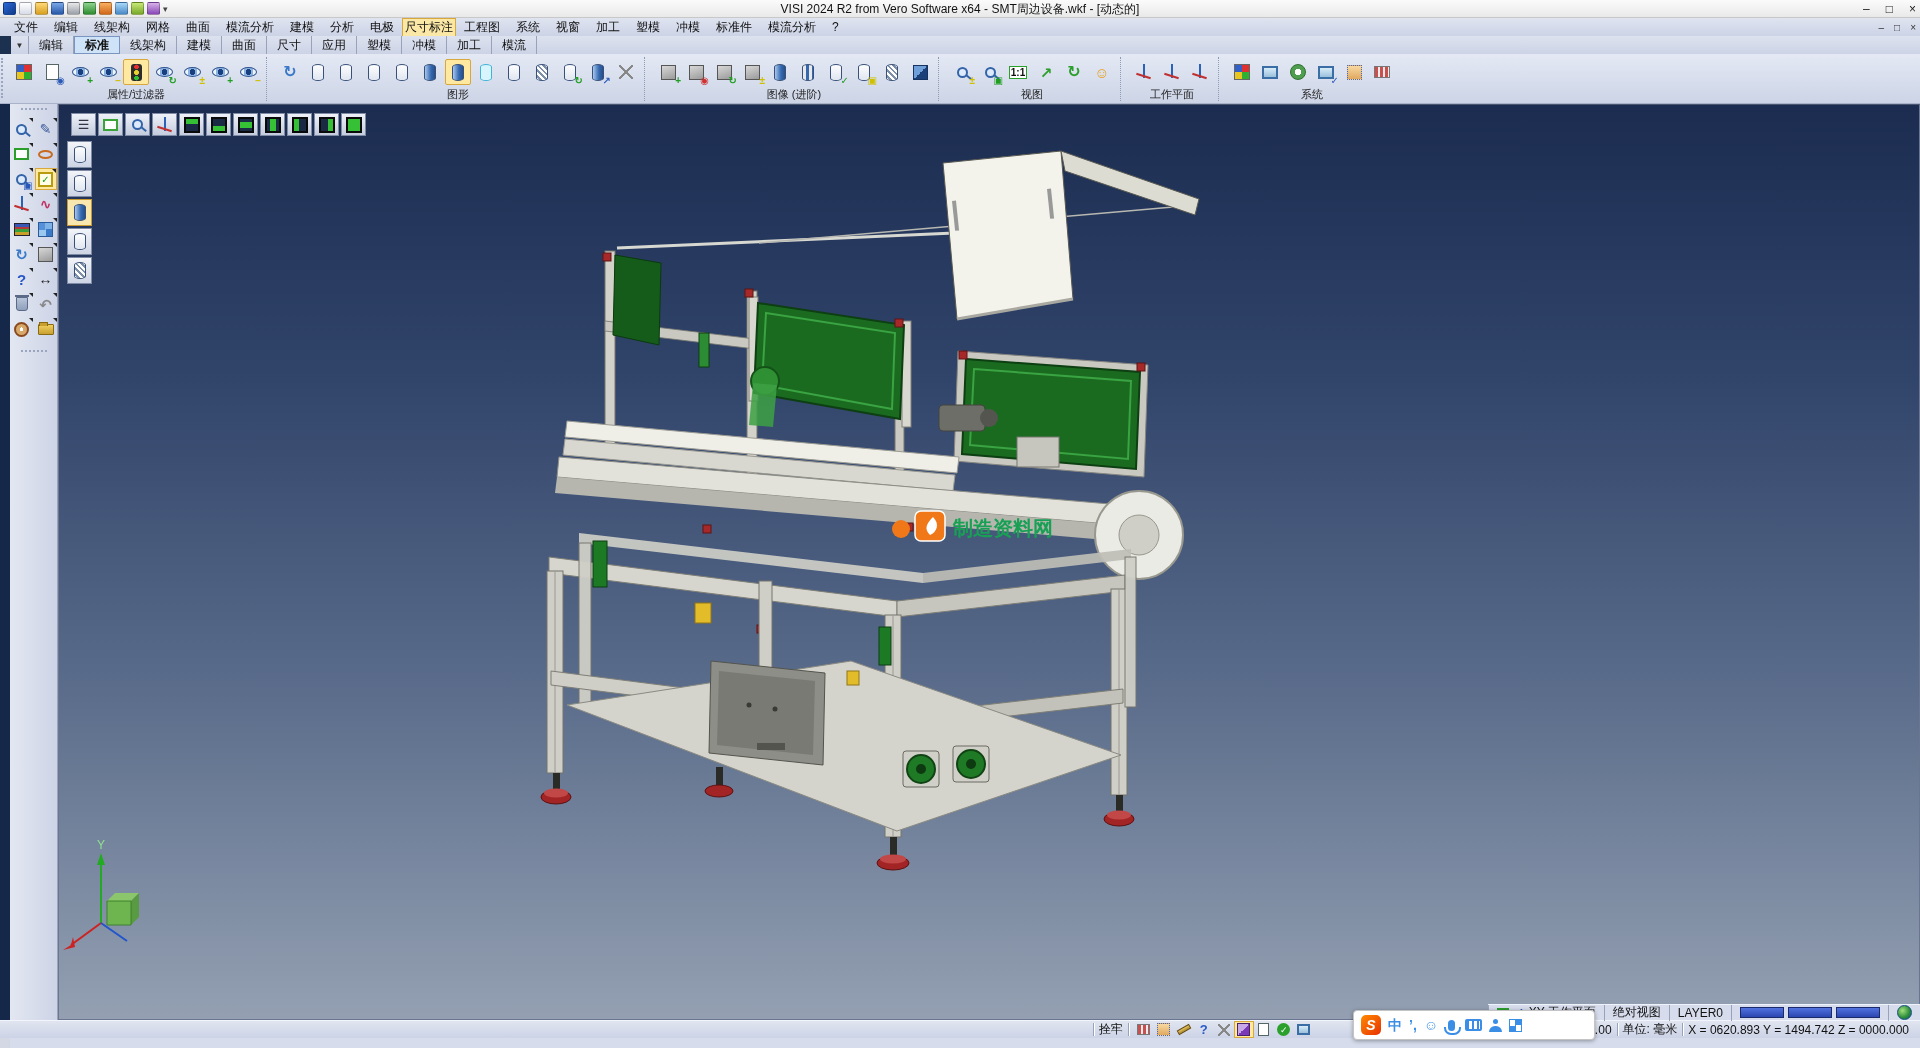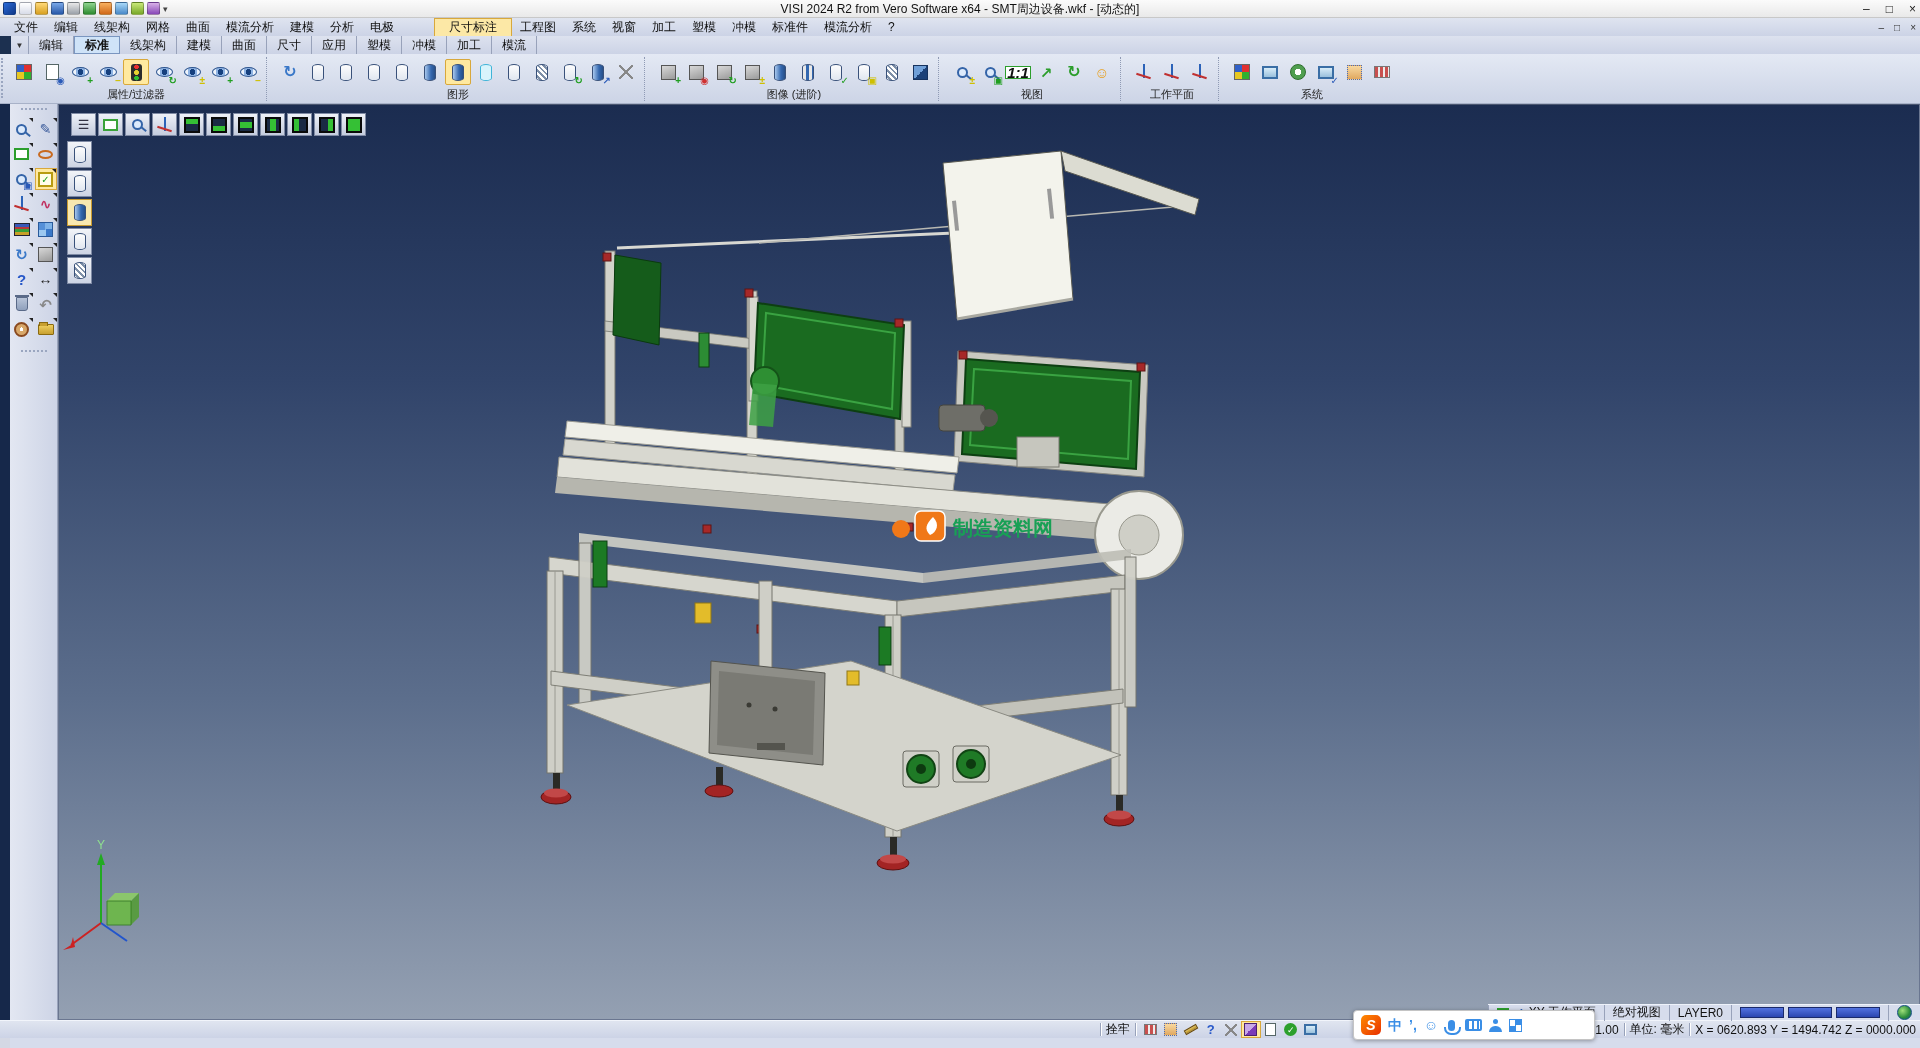--- a/index.html
+++ b/index.html
@@ -21,21 +21,21 @@
   .q9{background:linear-gradient(#c8e878,#78a828);}
   .q10{background:linear-gradient(#d8b0e8,#8848b8);}
   .qdrop{font-size:9px;color:#444;}
   .title{position:absolute;left:0;right:0;text-align:center;line-height:18px;font-size:12px;color:#111;}
   .wctl{position:absolute;right:4px;top:0;display:flex;gap:16px;align-items:center;height:18px;font-size:12px;color:#222;z-index:5;}
   .wctl span{cursor:default;}
 
   
   .menubar{position:absolute;left:0;top:18px;right:0;height:18px;background:linear-gradient(#dfe4f0,#ccd3e6);display:flex;align-items:center;padding-left:6px;}
   .mitem{padding:1px 8px;white-space:nowrap;}
-  .mitem.hl{background:#fce8a6;border:1px solid #d8a83c;padding:0 14px;margin-left:32px;}
+  .mitem.hl{background:#fce8a6;border:1px solid #d8a83c;padding:0 2px;}
   .mdictl{position:absolute;right:4px;top:0;display:flex;gap:10px;height:18px;align-items:center;font-size:10px;color:#333;}
 
   
   .tabbar{position:absolute;left:0;top:36px;right:0;height:18px;background:linear-gradient(#dde2ef,#ccd3e6);display:flex;align-items:stretch;}
   .tabcorner{width:11px;background:#1c3050;}
   .tabdrop{width:18px;display:flex;align-items:center;justify-content:center;font-size:8px;color:#333;border-right:1px solid #98a2ba;}
   .tab{padding:1px 10px;display:flex;align-items:center;border-right:1px solid #98a2ba;white-space:nowrap;}
   .tab.active{background:#cfe3f8;border:1px solid #7a96c0;font-weight:bold;}
 
   
@@ -80,21 +80,21 @@
   .g-trash{width:12px;height:14px;background:linear-gradient(#b8c4d8,#8fa0bc);border:1px solid #5a6a88;border-radius:0 0 3px 3px;position:relative;}
   .g-trash::before{content:"";position:absolute;left:-2px;top:-3px;width:14px;height:2px;background:#5a6a88;}
   .g-helm{width:15px;height:15px;border:2px solid #8a4a20;border-radius:50%;background:radial-gradient(#ffffff 0 2px,#d8a86a 2px);}
   .g-folder{width:16px;height:11px;background:linear-gradient(#f0d060,#c8a030);border:1px solid #8a6a10;border-radius:1px;position:relative;}
   .g-folder::before{content:"";position:absolute;left:0;top:-3px;width:7px;height:3px;background:#c8a030;border:1px solid #8a6a10;border-bottom:none;}
   .g-ell{width:15px;height:9px;border:2px solid #c86a20;border-radius:50%;}
   .g-chk{width:15px;height:15px;border:2px solid #b89b10;background:#fffde8;display:flex;align-items:center;justify-content:center;color:#1f9e1f;font-weight:bold;font-size:10px;}
   .g-keybar{width:14px;height:5px;background:linear-gradient(#e8c860,#b08820);border:1px solid #6a4a08;transform:rotate(-30deg);}
   .g-ok{width:13px;height:13px;border-radius:50%;background:#2ca02c;color:#fff;font-size:9px;display:flex;align-items:center;justify-content:center;font-weight:bold;}
   .g-globe{width:15px;height:15px;border-radius:50%;background:radial-gradient(circle at 35% 35%,#9fe07a,#2a8a3a 60%,#1a5a8a);border:1px solid #14507e;}
-  .one{font-size:15px;font-weight:bold;border:1px solid #2c9e2c;background:#fff;padding:0 1px;line-height:11px;font-style:italic;}
+  .one{font-size:10px;font-weight:bold;border:1px solid #2c9e2c;background:#fff;padding:0 1px;line-height:11px;}
 
   
   .main{position:absolute;left:0;top:104px;right:0;bottom:28px;display:flex;}
   .darkstrip{width:10px;background:#16284a;}
   .leftpanel{width:48px;background:linear-gradient(90deg,#e3e7f2,#cdd4e6);border-right:1px solid #9aa4bc;display:flex;flex-direction:column;align-items:center;padding-top:4px;}
   .lgrip{width:26px;border-top:2px dotted #9aa6c0;margin-bottom:8px;}
   .lgrid{display:grid;grid-template-columns:22px 22px;gap:3px 2px;}
   .lbtn{width:22px;height:22px;display:flex;align-items:center;justify-content:center;position:relative;}
   .lbtn::after{content:"";position:absolute;right:0;top:0;border-left:4px solid transparent;border-top:4px solid #222;}
   .lbtn.hl{background:#ffe9a0;border:1px solid #d8a83c;}
@@ -697,21 +697,21 @@
         <span class="g-ok">✓</span>
       </span>
     <span class="sic">
         <span class="g-mon" style="width:13px;height:11px;"></span>
       </span>
     <div class="imegap"></div>
     <span class="statustext">E3: 1.00 P3: 1.00</span>
     <div class="ssep"></div>
     <span class="statustext">单位: 毫米</span>
     <div class="ssep"></div>
-    <span class="statustext" style="padding-right:4px;">X = 0620.893 Y = 1494.742 Z = 0000.000</span>
+    <span class="statustext" style="padding-right:11px;">X = 0620.893 Y = 1494.742 Z = 0000.000</span>
   </div>
 
   <div class="ime">
     <span class="ime-logo">S</span>
     <span class="ime-it">中</span>
     <span class="ime-it">’,</span>
     <span class="ime-it">☺</span>
     <span class="ime-mic"></span>
     <span class="ime-kb"></span>
     <span class="ime-person"></span>

